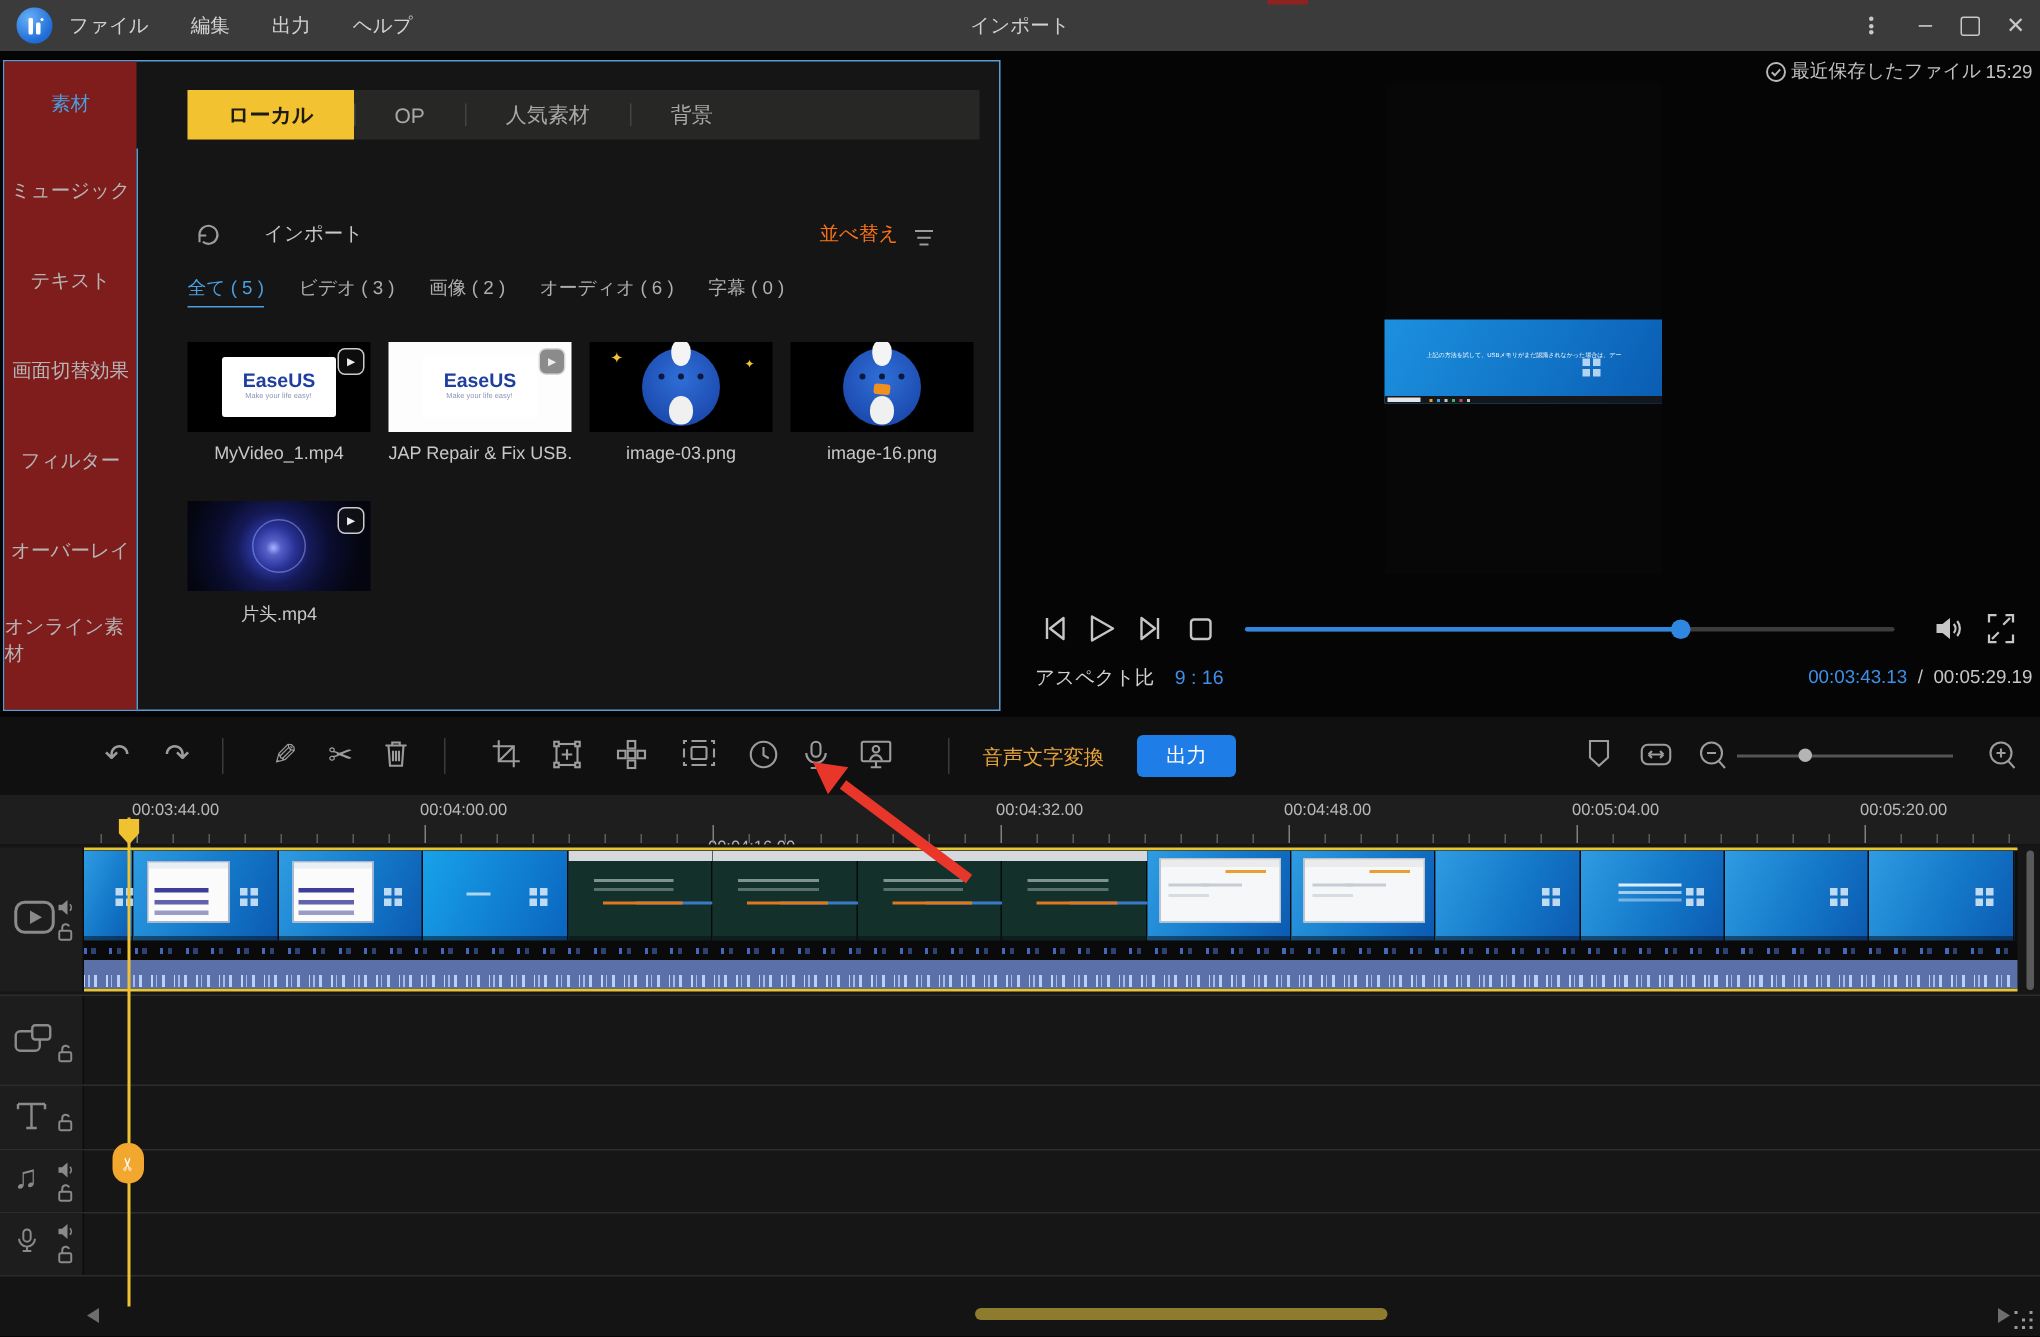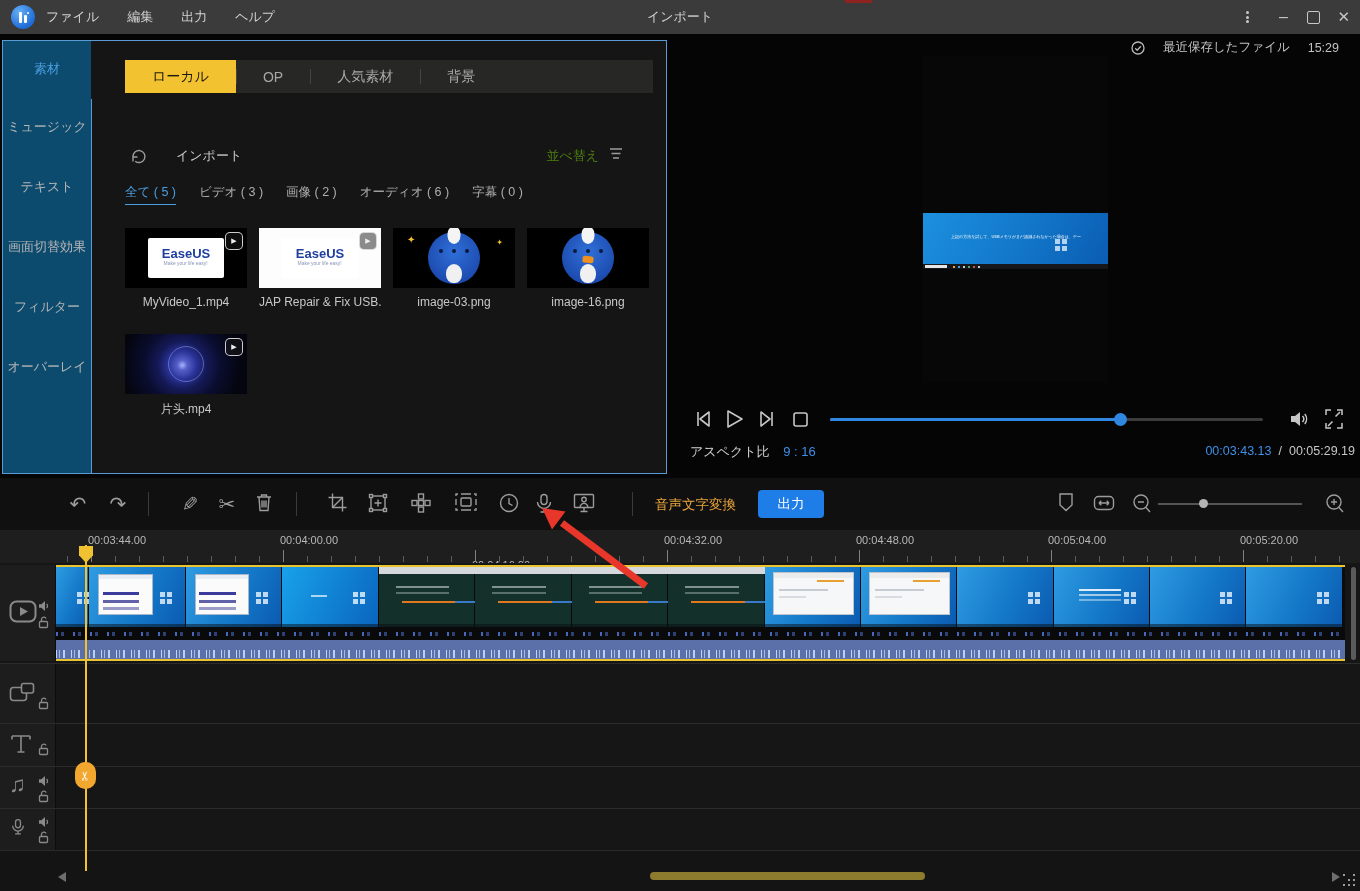--- a/index.html
+++ b/index.html
@@ -22,32 +22,32 @@
   .winctl{position:absolute;top:0;height:34px;display:flex;align-items:center;color:#c8c8c8;}
   .kebab{right:100px;width:14px;}
   .kebab i{display:block;width:3px;height:3px;border-radius:50%;background:#c8c8c8;margin:1.5px auto;}
   .ctl-min{right:72px;font-size:16px;}
   .ctl-max{right:40px;}
   .ctl-max i{display:block;width:11px;height:11px;border:1.5px solid #c8c8c8;border-radius:2px;}
   .ctl-close{right:10px;font-size:15px;}
 
   
   .media-panel{position:absolute;left:2px;top:40px;width:663px;height:432px;border:1px solid #5b9bd5;background:#151515;}
-  .sidebar{position:absolute;left:0;top:0;width:88px;height:100%;background:#0c4a6e;}
+  .sidebar{position:absolute;left:0;top:0;width:88px;height:100%;background:#7f1d1d;}
   .sidebar-divider{position:absolute;left:88px;top:58px;bottom:0;width:1px;background:#5b9bd5;}
   .side-item{height:60px;display:flex;align-items:center;justify-content:center;font-size:13px;color:#b5b5b5;cursor:pointer;}
   .side-item:first-child{height:56px;}
   .side-item.active{color:#4a9fe0;}
   .library{position:absolute;left:89px;top:0;right:0;bottom:0;}
   .tabbar{position:absolute;left:33px;top:19px;width:528px;height:33px;background:#272725;display:flex;align-items:stretch;font-size:14px;color:#a8a8a8;}
   .tab{display:flex;align-items:center;padding:0 27px;cursor:pointer;position:relative;}
   .tab:not(:first-child)::before{content:"";position:absolute;left:0;top:9px;bottom:9px;width:1px;background:#454540;}
-  .tab.active{background:#f2c230;color:#1e1b10;font-weight:normal;}
+  .tab.active{background:#f2c230;color:#1e1b10;font-weight:bold;}
   .import-row{position:absolute;left:38px;top:106px;display:flex;align-items:center;gap:28px;font-size:13px;color:#c8c8c8;}
-  .sort-box{position:absolute;right:42px;top:106px;display:flex;align-items:flex-start;gap:9px;font-size:13px;color:#4d7c0f;}
+  .sort-box{position:absolute;right:42px;top:106px;display:flex;align-items:flex-end;gap:9px;font-size:13px;color:#f97316;}
   .filters{position:absolute;left:33px;top:143px;display:flex;gap:23px;font-size:12.5px;color:#aeaeae;}
   .filter{cursor:pointer;padding-bottom:3px;}
   .filter.active{color:#4a9fe0;border-bottom:1px solid #4a9fe0;}
   .media-grid{position:absolute;left:33px;top:145px;right:6px;bottom:4px;display:flex;flex-wrap:wrap;gap:25px 12px;align-content:flex-start;padding-top:42px;}
   .media-item{width:122px;cursor:pointer;}
   .media-thumb{position:relative;width:122px;height:60px;background:#000;overflow:hidden;display:flex;align-items:center;justify-content:center;}
   .media-label{margin-top:7px;text-align:center;font-size:12px;color:#c8c8c8;white-space:nowrap;overflow:hidden;}
   .badge{position:absolute;top:4px;right:4px;width:16px;height:16px;border:1.5px solid rgba(225,225,225,.9);border-radius:5px;background:rgba(25,25,25,.5);color:#eee;font-size:7px;display:flex;align-items:center;justify-content:center;}
   .logo-box{display:none;background:#fff;width:76px;height:40px;border-radius:2px;flex-direction:column;align-items:center;justify-content:center;}
   .media-thumb.v-easeus-dark .logo-box{display:flex;}
@@ -63,21 +63,21 @@
   .penguin .beak{display:none;position:absolute;left:50%;top:24px;transform:translateX(-50%) rotate(6deg);width:11px;height:7px;background:#f09020;border-radius:2px;}
   .media-thumb.v-penguin-2 .beak{display:block;}
   .sparkle{display:none;position:absolute;color:#f2c230;font-size:10px;}
   .media-thumb.v-penguin-1 .sparkle{display:block;}
   .sparkle.s1{left:14px;top:6px;}
   .sparkle.s2{right:12px;top:10px;font-size:8px;}
   .media-thumb.v-ring{background:radial-gradient(circle at 47% 52%,#aab4ff 0,#5560c8 5px,#2a3398 14px,#151a58 24px,#0a0d2e 38px,#04050e 60px);}
   .media-thumb.v-ring::before{content:"";position:absolute;left:50%;top:50%;width:34px;height:34px;border:1.5px solid rgba(150,165,255,.5);border-radius:50%;transform:translate(-50%,-50%);}
 
   
-  .recent-saved{position:absolute;right:21px;top:39px;display:flex;align-items:center;gap:18px;font-size:12.5px;color:#c2c2c2;}
+  .recent-saved{position:absolute;right:5px;top:39px;display:flex;align-items:center;gap:3px;font-size:12.5px;color:#c2c2c2;}
   .preview-video{position:absolute;left:923px;top:56px;width:185px;height:327px;background:#070707;}
   .preview-shot{position:absolute;left:0;top:157px;width:100%;height:56px;background:linear-gradient(118deg,#1c90de 0%,#1173c6 60%,#0a5cb2 100%);overflow:hidden;}
   .shot-text{position:absolute;left:50%;top:42%;transform:translate(-50%,-50%) scale(.5);white-space:nowrap;font-size:8px;color:#fff;}
   .shot-winlogo{position:absolute;right:26%;top:46%;width:5px;height:5px;background:rgba(235,245,255,.75);box-shadow:7px 0 rgba(235,245,255,.75),0 7px rgba(235,245,255,.75),7px 7px rgba(235,245,255,.75);}
   .shot-taskbar{position:absolute;left:0;bottom:0;width:100%;height:5px;background:#15171b;}
   .shot-taskbar::before{content:"";position:absolute;left:2px;top:1px;width:22px;height:3px;background:#e6e6e6;}
   .shot-taskbar::after{content:"";position:absolute;left:30px;top:1.5px;width:2px;height:2px;background:#e8a030;box-shadow:5px 0 #4a9fe0,10px 0 #c8c8c8,15px 0 #4ab06a,20px 0 #c85050,25px 0 #c8c8c8;}
   .transport{position:absolute;top:407px;height:24px;color:#c6c6c6;}
   .transport svg{display:block;}
   .prog-track{position:absolute;left:830px;top:418px;width:433px;height:3px;background:#3c3c3c;border-radius:2px;}
@@ -210,20 +210,23 @@
         </div>
 
         <div class="side-item">
           <span>フィルター</span>
         </div>
 
         <div class="side-item">
           <span>オーバーレイ</span>
         </div>
 
+        <div class="side-item">
+          <span>オンライン素材</span>
+        </div>
 
     </div>
     <div class="sidebar-divider"></div>
     <div class="library">
       <div class="tabbar">
 
           <div class="tab active">
             <span>ローカル</span>
           </div>
 

